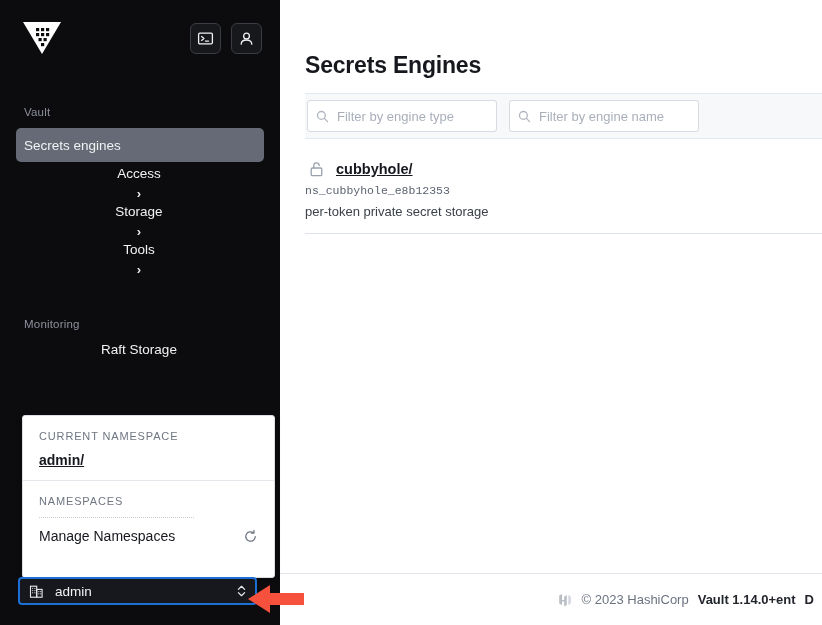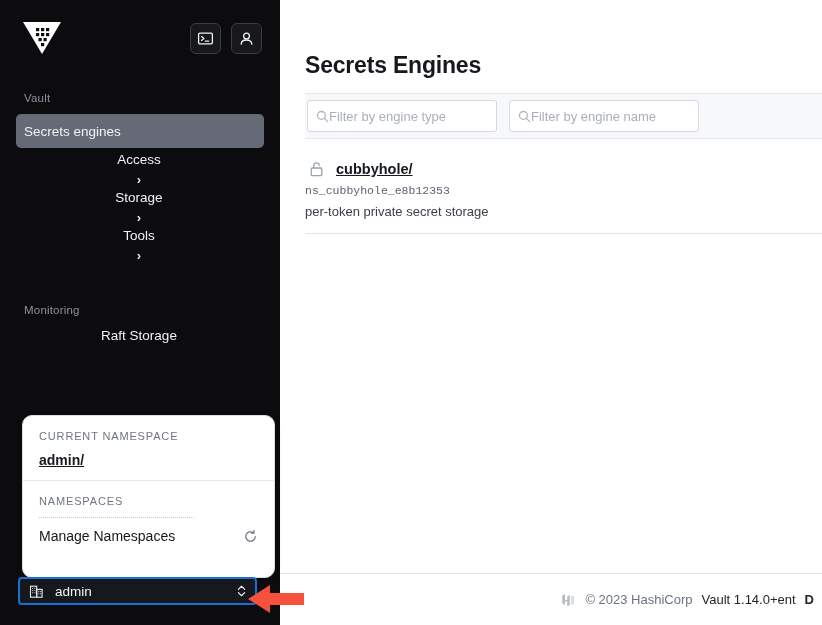--- a/index.html
+++ b/index.html
@@ -31,21 +31,21 @@
     background: #17181c;
     display: flex; align-items: center; justify-content: center;
     cursor: pointer;
   }
   .icon-btn svg { display:block; }
 
   .sb-section-label {
     color: #8c909c;
     font-size: 11.5px;
     padding: 0 0 0 24px;
-    margin-top: 34px;
+    margin-top: 48px;
     margin-bottom: 10px;
     letter-spacing: .2px;
   }
   .sb-section-label.monitoring { margin-top: 42px; margin-bottom: 12px; }
 
   .sb-item {
     display: flex; align-items: center; justify-content: space-between;
     height: 34px;
     margin: 0 16px 4px 16px;
     padding: 0 10px 0 8px;
@@ -58,21 +58,21 @@
   .sb-item .chev { color: #e8e9eb; font-size: 13px; line-height: 1; font-weight: 700; }
   .sb-item.sp { margin-top: 4px; flex-direction: column; }
 
   
   #ns-panel {
     position: absolute;
     left: 22px; top: 415px;
     width: 253px; height: 163px;
     background: #fff;
     border: 1px solid #dcdfe5;
-    border-radius: 10px;
+    border-radius: 3px;
     box-shadow: 0 2px 6px rgba(0,0,0,.28);
     z-index: 20;
   }
   .ns-block { padding: 14px 16px 12px 16px; }
   .ns-head {
     color: #6f7682; font-size: 11px; letter-spacing: .85px;
     margin-bottom: 10px;
   }
   .ns-current { font-size: 14px; font-weight: 700; color: #16181d; text-decoration: underline; }
   .ns-sep { height: 1px; background: #e4e7ec; }
@@ -120,21 +120,21 @@
     display: flex; align-items: center; gap: 12px;
     padding-left: 2px;
   }
   .filter-input {
     height: 32px; width: 190px;
     background: #fff;
     border: 1px solid #d6dae1;
     border-radius: 3px;
     display: flex; align-items: center;
     padding: 0 8px;
-    gap: 0;
+    gap: 8px;
     cursor: text;
   }
   .filter-input .s-ico { color: #aeb4be; display:flex; }
   .filter-input input {
     border: 0; outline: 0; background: transparent;
     font-family: "Liberation Sans", sans-serif;
     font-size: 13px; color: #444; width: 100%;
   }
   .filter-input input::placeholder { color: #a9afba; }
 
@@ -156,21 +156,21 @@
   #footer {
     position: absolute; left: 0; bottom: 0; width: 542px; height: 52px;
     border-top: 1px solid #e1e4ea;
     display: flex; align-items: center; justify-content: flex-end;
     gap: 9px;
     padding-right: 8px;
     white-space: nowrap;
   }
   #footer .hc-logo { color: #b8bdc6; display:flex; }
   .f-copy { font-size: 13px; color: #6b7280; }
-  .f-ver { font-size: 13px; color: #22252b; font-weight: 400; }
+  .f-ver { font-size: 13px; color: #22252b; font-weight: 700; }
   .f-docs { font-size: 13px; color: #22252b; font-weight: 700; cursor: pointer; }
 </style>
 </head>
 <body>
 
 <div id="app">
 
   <div id="sidebar">
 
     <div class="sb-top">

